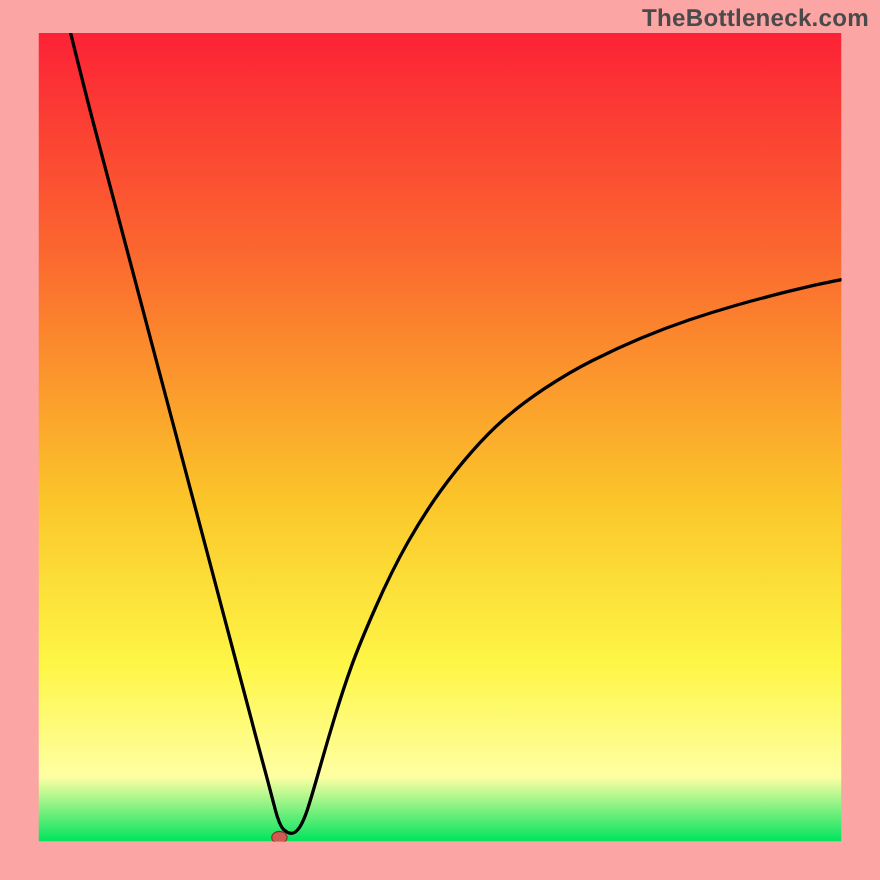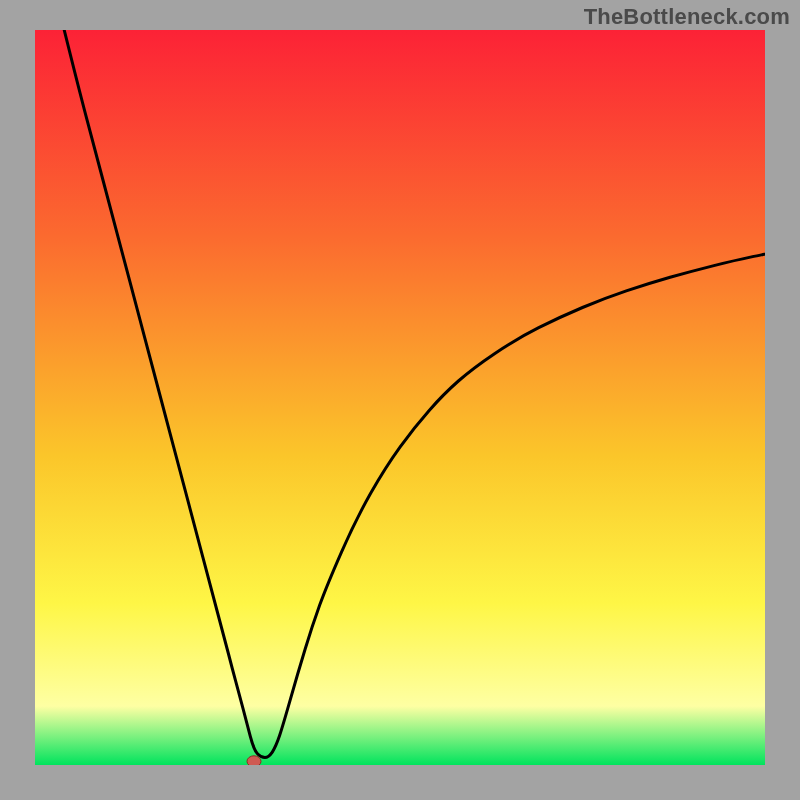--- a/index.html
+++ b/index.html
@@ -8,21 +8,21 @@
     width: 800px;
     height: 800px;
     background: #000;
     overflow: hidden;
     font-family: Arial, Helvetica, sans-serif;
   }
   .frame {
     position: relative;
     width: 800px;
     height: 800px;
-    background: #a3a3a3;
+    background: #fca5a5;
   }
   .watermark {
     position: absolute;
     top: 4px;
     right: 10px;
     color: #4a4a4a;
     font-size: 22px;
     font-weight: 600;
     letter-spacing: 0.2px;
     z-index: 10;

